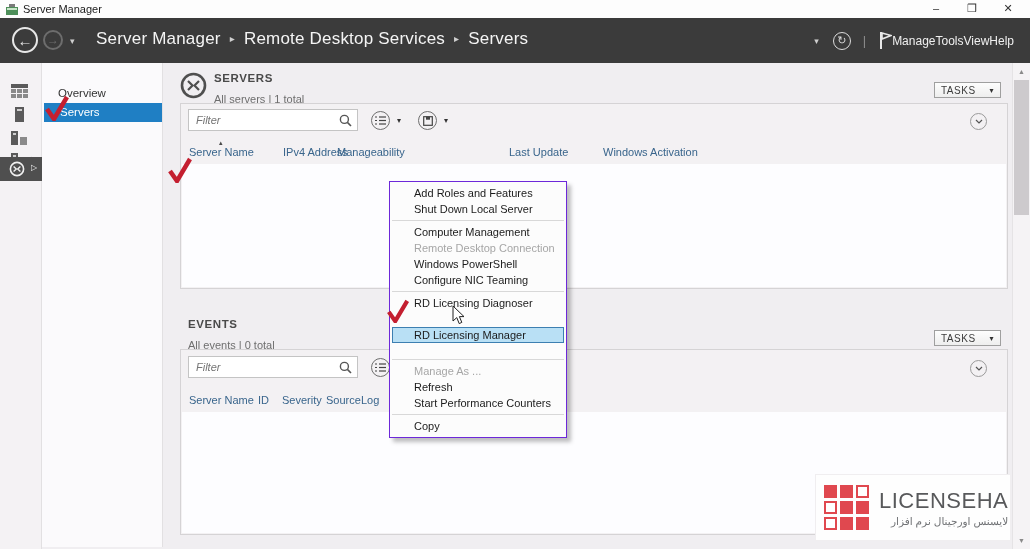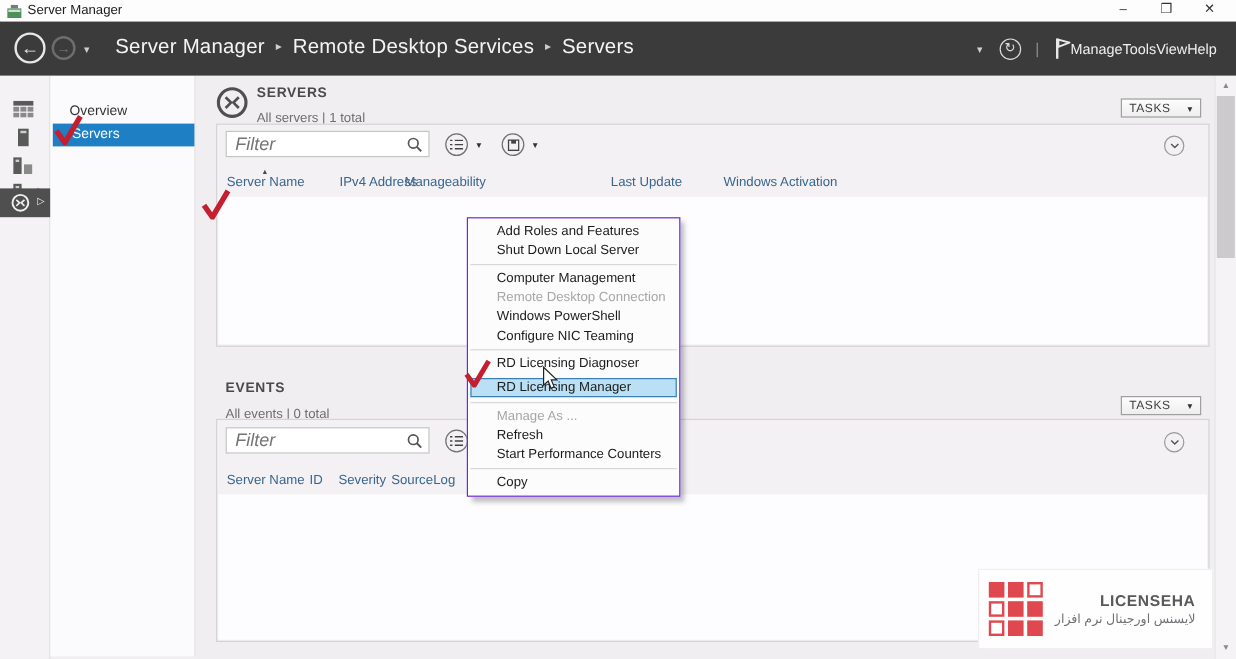--- a/index.html
+++ b/index.html
@@ -51,57 +51,57 @@
   .panelhead-sub { font-size:11px; color:#6e6e6e; margin-top:8px; }
   .tasksbtn { position:absolute; width:67px; height:16px; background:linear-gradient(#fdfdfd,#eeeeee);
     border:1px solid #9f9f9f; font-size:10px; color:#3c3c3c; letter-spacing:0.5px;
     display:flex; align-items:center; justify-content:space-between; padding:0 6px; }
   .tasksbtn .caret { font-size:8px; color:#333; }
   .panelbox { position:absolute; left:180px; width:828px; height:186px;
     background:#f3f1f3; border:1px solid #d5d3d5; }
   .filterbox { position:absolute; left:7px; top:5px; width:170px; height:22px;
     background:#fff; border:1px solid #c4c4c4; }
   .filterbox input { width:140px; height:20px; border:none; outline:none; font-style:italic;
-    font-size:15px; color:#555; padding-left:7px; font-family:"Liberation Sans",sans-serif; background:transparent; }
+    font-size:11px; color:#555; padding-left:7px; font-family:"Liberation Sans",sans-serif; background:transparent; }
   .filterbox .mag { position:absolute; right:5px; top:4px; }
   .ddbtn { position:absolute; top:7px; display:flex; align-items:center; }
   .ddcircle { width:19px; height:19px; border:1px solid #6f6f6f; border-radius:50%;
     display:flex; align-items:center; justify-content:center; }
   .ddbtn .caret { font-size:8px; color:#333; margin-left:7px; }
   .collapsebtn { position:absolute; right:20px; top:9px; width:17px; height:17px;
     border:1px solid #9a9a9a; border-radius:50%; display:flex; align-items:center; justify-content:center; }
   .thead { position:absolute; font-size:11px; color:#39658c; }
   .tbody-white { position:absolute; left:1px; right:1px; bottom:1px; background:#fdfdff; }
   .selrow { position:absolute; left:1px; right:1px; height:18px; background:#187ab8; }
   .selrow span { position:absolute; top:3px; font-size:11px; color:#fff; white-space:nowrap; }
   .sortmark { position:absolute; font-size:7px; color:#4a4a4a; }
 
   
   .ctxmenu { position:absolute; left:389px; top:181px; width:178px;
     background:#fcfcfc; border:1px solid #6d28d9; padding:3px 0;
     box-shadow:4px 4px 4px rgba(0,0,0,0.25); z-index:40; }
   .mi { height:16px; line-height:16px; font-size:11px; color:#1b1b1b; padding-left:24px; white-space:nowrap; }
   .mi.disabled { color:#a6a6a6; }
-  .mi.hl { background:#b9e0f5; outline:1px solid #3c7fb1; outline-offset:-1px; margin:4px 2px; padding-left:22px; }
+  .mi.hl { background:#b9e0f5; outline:1px solid #3c7fb1; outline-offset:-1px; margin:16px 2px; padding-left:22px; }
   .msep { height:1px; background:#d8d8d8; margin:3px 2px; }
 
   
   .redcheck { position:absolute; z-index:50; }
   .cursor { position:absolute; z-index:55; }
 
   
   .watermark { position:absolute; left:815px; top:474px; width:196px; height:67px;
     background:#fefefe; border:1px solid #f0eef0; display:flex; align-items:center;
     padding:6px 8px; z-index:10; }
   .wm-grid { display:grid; grid-template-columns:repeat(3,13px); grid-template-rows:repeat(3,13px);
     gap:3px; margin-right:10px; }
   .wm-sq { width:13px; height:13px; background:#e0484f; }
   .wm-sq.o { background:#fff; border:2px solid #e0484f; }
   .wm-text { display:flex; flex-direction:column; align-items:flex-end; }
-  .wm-brand { font-size:13px; font-weight:bold; color:#58595b; letter-spacing:0.5px; }
+  .wm-brand { font-size:22px; font-weight:normal; color:#58595b; letter-spacing:0.5px; }
   .wm-tagline { font-size:10.5px; color:#6f7174; margin-top:1px; direction:rtl; }
 
   
   .vscroll { position:absolute; right:0; top:63px; width:18px; height:486px;
     background:#f5f3f5; border-left:1px solid #e5e3e5; }
   .vs-arrow { position:absolute; left:0; width:17px; text-align:center; font-size:7px; color:#8a8a8a; }
   .vs-thumb { position:absolute; left:1px; top:17px; width:15px; height:135px; background:#cdcacd; }
 </style>
 </head>
 <body>

